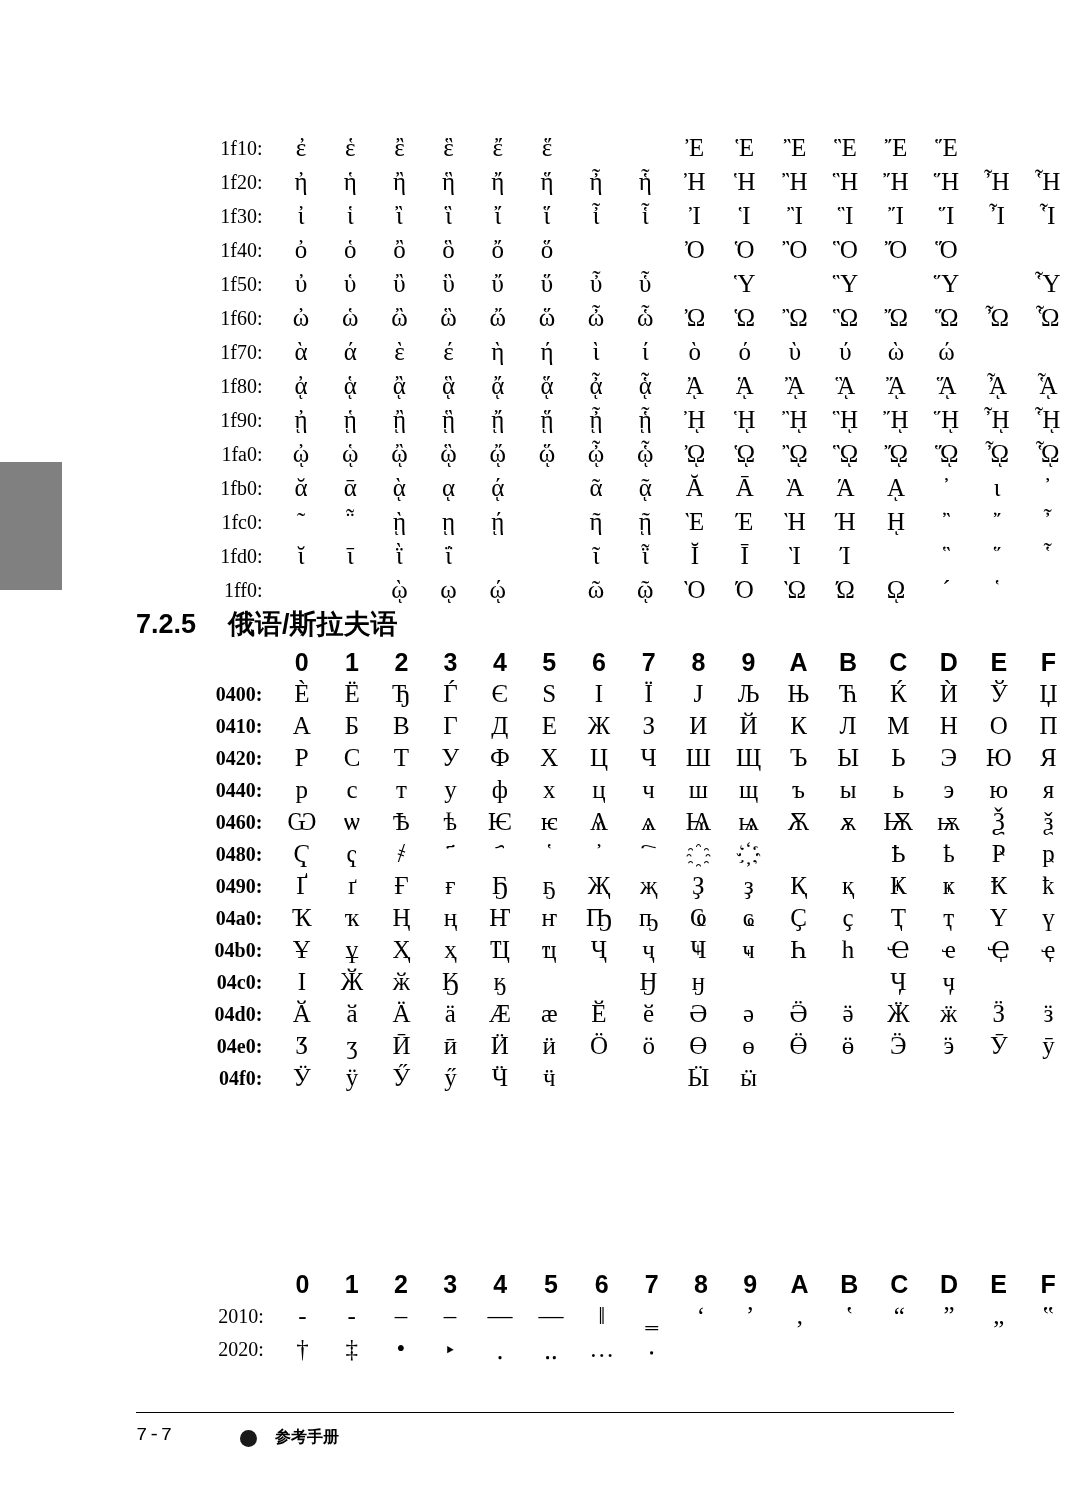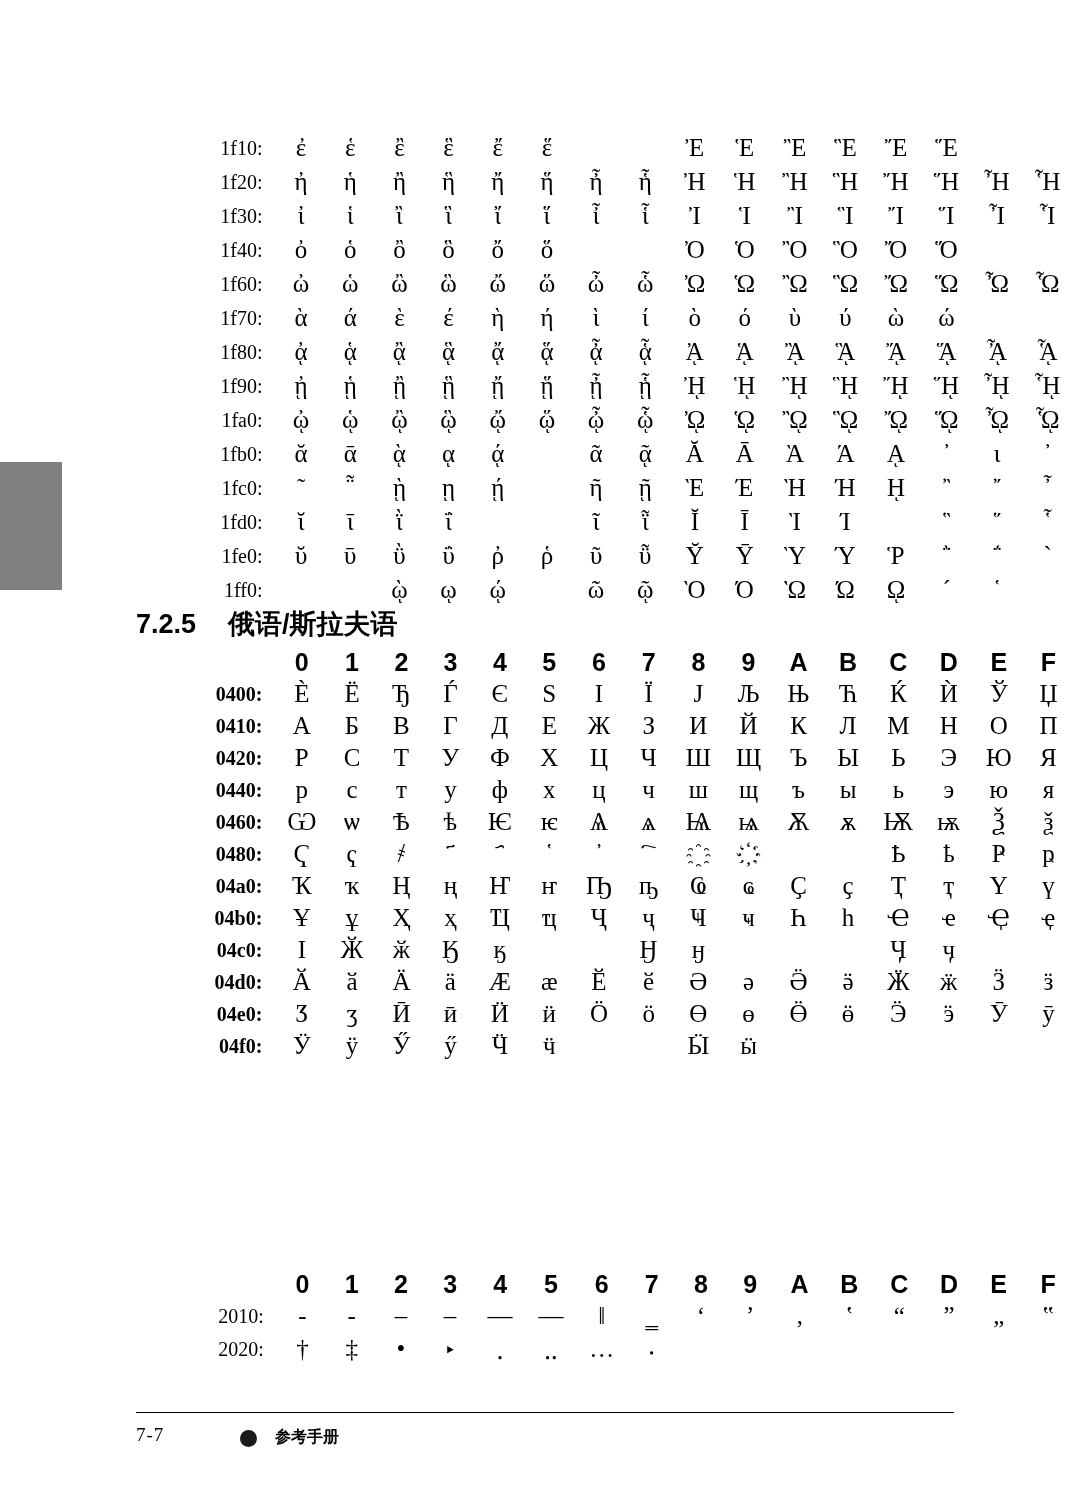--- a/index.html
+++ b/index.html
@@ -87,21 +87,21 @@
     left: 136px;
     top: 1412px;
     width: 818px;
     height: 1px;
     background: #000000;
   }
   .footer-page {
     position: absolute;
     left: 136px;
     top: 1424px;
-    font-family: Liberation Serif, serif;
+    font-family: Liberation Mono, monospace;
     font-size: 19px;
     letter-spacing: 1px;
   }
   .footer-bullet {
     position: absolute;
     left: 240px;
     top: 1430px;
     width: 17px;
     height: 17px;
     border-radius: 50%;
@@ -195,20 +195,39 @@
           <td class="glyph">Ὀ</td>
           <td class="glyph">Ὁ</td>
           <td class="glyph">Ὂ</td>
           <td class="glyph">Ὃ</td>
           <td class="glyph">Ὄ</td>
           <td class="glyph">Ὅ</td>
           <td class="glyph"></td>
           <td class="glyph"></td>
         </tr>
         <tr>
+          <td class="rowlabel">1f50:</td>
+          <td class="glyph">ὐ</td>
+          <td class="glyph">ὑ</td>
+          <td class="glyph">ὒ</td>
+          <td class="glyph">ὓ</td>
+          <td class="glyph">ὔ</td>
+          <td class="glyph">ὕ</td>
+          <td class="glyph">ὖ</td>
+          <td class="glyph">ὗ</td>
+          <td class="glyph"></td>
+          <td class="glyph">Ὑ</td>
+          <td class="glyph"></td>
+          <td class="glyph">Ὓ</td>
+          <td class="glyph"></td>
+          <td class="glyph">Ὕ</td>
+          <td class="glyph"></td>
+          <td class="glyph">Ὗ</td>
+        </tr>
+        <tr>
           <td class="rowlabel">1f60:</td>
           <td class="glyph">ὠ</td>
           <td class="glyph">ὡ</td>
           <td class="glyph">ὢ</td>
           <td class="glyph">ὣ</td>
           <td class="glyph">ὤ</td>
           <td class="glyph">ὥ</td>
           <td class="glyph">ὦ</td>
           <td class="glyph">ὧ</td>
           <td class="glyph">Ὠ</td>
@@ -347,39 +366,20 @@
           <td class="glyph">Ῐ</td>
           <td class="glyph">Ῑ</td>
           <td class="glyph">Ὶ</td>
           <td class="glyph">Ί</td>
           <td class="glyph"></td>
           <td class="glyph">῝</td>
           <td class="glyph">῞</td>
           <td class="glyph">῟</td>
         </tr>
         <tr>
-          <td class="rowlabel">1fe0:</td>
-          <td class="glyph">ῠ</td>
-          <td class="glyph">ῡ</td>
-          <td class="glyph">ῢ</td>
-          <td class="glyph">ΰ</td>
-          <td class="glyph">ῤ</td>
-          <td class="glyph">ῥ</td>
-          <td class="glyph">ῦ</td>
-          <td class="glyph">ῧ</td>
-          <td class="glyph">Ῠ</td>
-          <td class="glyph">Ῡ</td>
-          <td class="glyph">Ὺ</td>
-          <td class="glyph">Ύ</td>
-          <td class="glyph">Ῥ</td>
-          <td class="glyph">῭</td>
-          <td class="glyph">΅</td>
-          <td class="glyph">`</td>
-        </tr>
-        <tr>
           <td class="rowlabel">1ff0:</td>
           <td class="glyph"></td>
           <td class="glyph"></td>
           <td class="glyph">ῲ</td>
           <td class="glyph">ῳ</td>
           <td class="glyph">ῴ</td>
           <td class="glyph"></td>
           <td class="glyph">ῶ</td>
           <td class="glyph">ῷ</td>
           <td class="glyph">Ὸ</td>
@@ -527,20 +527,39 @@
           <td class="glyph">҈</td>
           <td class="glyph">҉</td>
           <td class="glyph"></td>
           <td class="glyph"></td>
           <td class="glyph">Ҍ</td>
           <td class="glyph">ҍ</td>
           <td class="glyph">Ҏ</td>
           <td class="glyph">ҏ</td>
         </tr>
         <tr>
+          <td class="rowlabel">0490:</td>
+          <td class="glyph">Ґ</td>
+          <td class="glyph">ґ</td>
+          <td class="glyph">Ғ</td>
+          <td class="glyph">ғ</td>
+          <td class="glyph">Ҕ</td>
+          <td class="glyph">ҕ</td>
+          <td class="glyph">Җ</td>
+          <td class="glyph">җ</td>
+          <td class="glyph">Ҙ</td>
+          <td class="glyph">ҙ</td>
+          <td class="glyph">Қ</td>
+          <td class="glyph">қ</td>
+          <td class="glyph">Ҝ</td>
+          <td class="glyph">ҝ</td>
+          <td class="glyph">Ҟ</td>
+          <td class="glyph">ҟ</td>
+        </tr>
+        <tr>
           <td class="rowlabel">04a0:</td>
           <td class="glyph">Ҡ</td>
           <td class="glyph">ҡ</td>
           <td class="glyph">Ң</td>
           <td class="glyph">ң</td>
           <td class="glyph">Ҥ</td>
           <td class="glyph">ҥ</td>
           <td class="glyph">Ҧ</td>
           <td class="glyph">ҧ</td>
           <td class="glyph">Ҩ</td>

